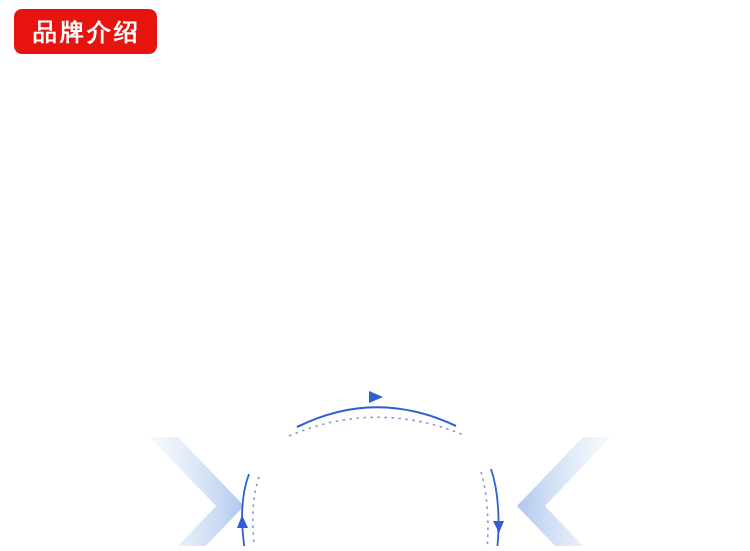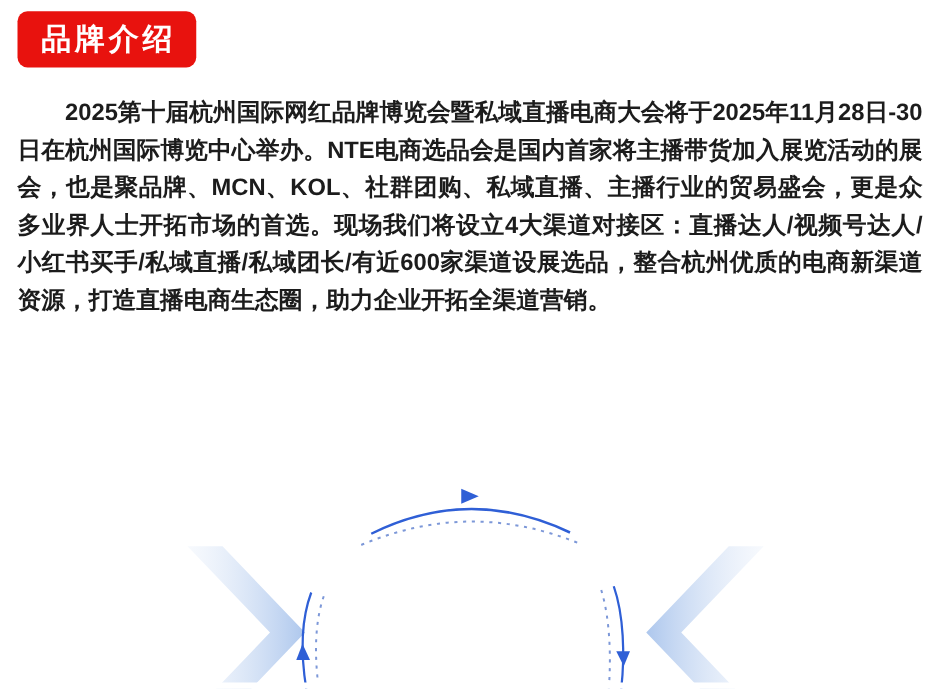--- a/index.html
+++ b/index.html
@@ -27,21 +27,20 @@
   .diagram{position:absolute;left:0;top:385px;width:750px;height:166px;}
   .lines{position:absolute;left:0;top:0;width:750px;height:166px;}
   .bottom-strip{position:absolute;left:0;bottom:0;width:750px;height:5px;background:#ffffff;z-index:50;}
 </style>
 </head>
 <body>
 
 <div class="badge">品牌介绍</div>
 
 <div class="article">
-  <p>2025第十届杭州国际网红品牌博览会暨私域直播电商大会将于2025年11月28日-30日在杭州国际博览中心举办。NTE电商选品会是国内首家将主播带货加入展览活动的展会，也是聚品牌、MCN、KOL、社群团购、私域直播、主播行业的贸易盛会，更是众多业界人士开拓市场的首选。现场我们将设立4大渠道对接区：直播达人/视频号达人/小红书买手/私域直播/私域团长/有近600家渠道设展选品，整合杭州优质的电商新渠道资源，打造直播电商生态圈，助力企业开拓全渠道营销。</p>
 </div>
 
 <div class="diagram">
 
   <svg class="lines" viewBox="0 385 750 166" xmlns="http://www.w3.org/2000/svg">
     <defs>
       <linearGradient id="chevL" x1="0" y1="0" x2="1" y2="0">
         <stop offset="0" stop-color="#dfe9f8" stop-opacity="0.25"></stop>
         <stop offset="1" stop-color="#a9c4ec" stop-opacity="0.95"></stop>
       </linearGradient>

